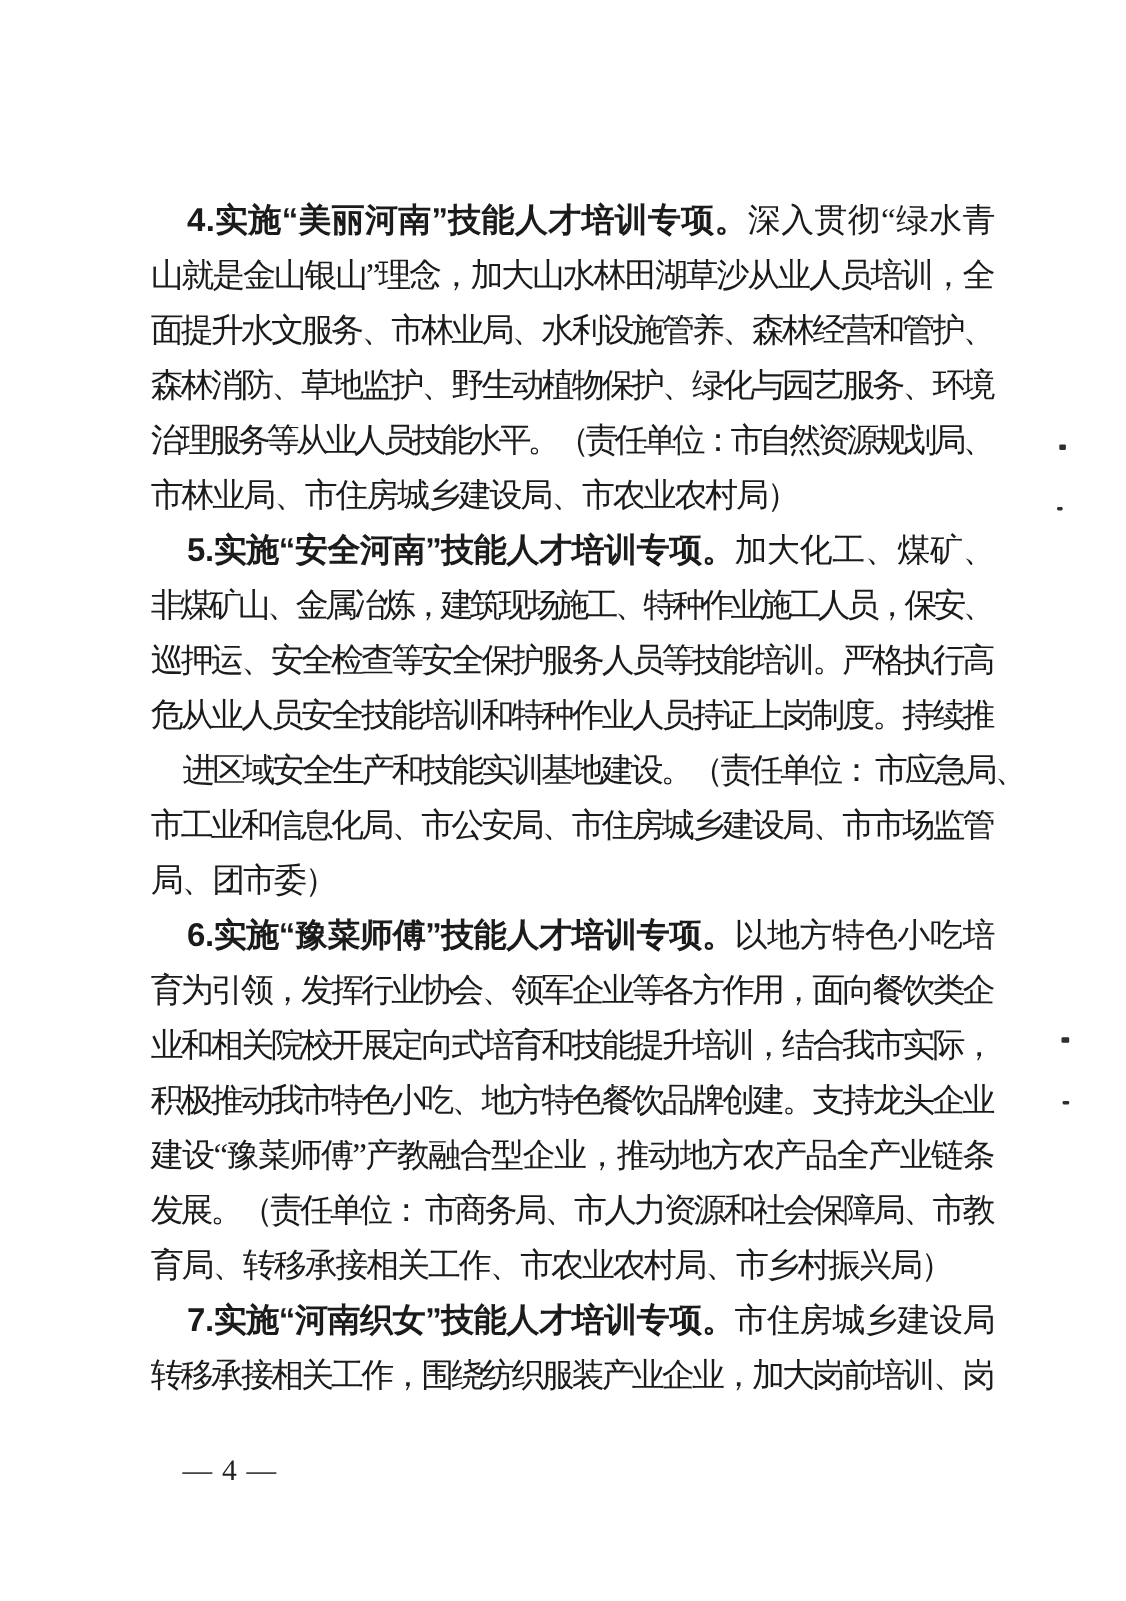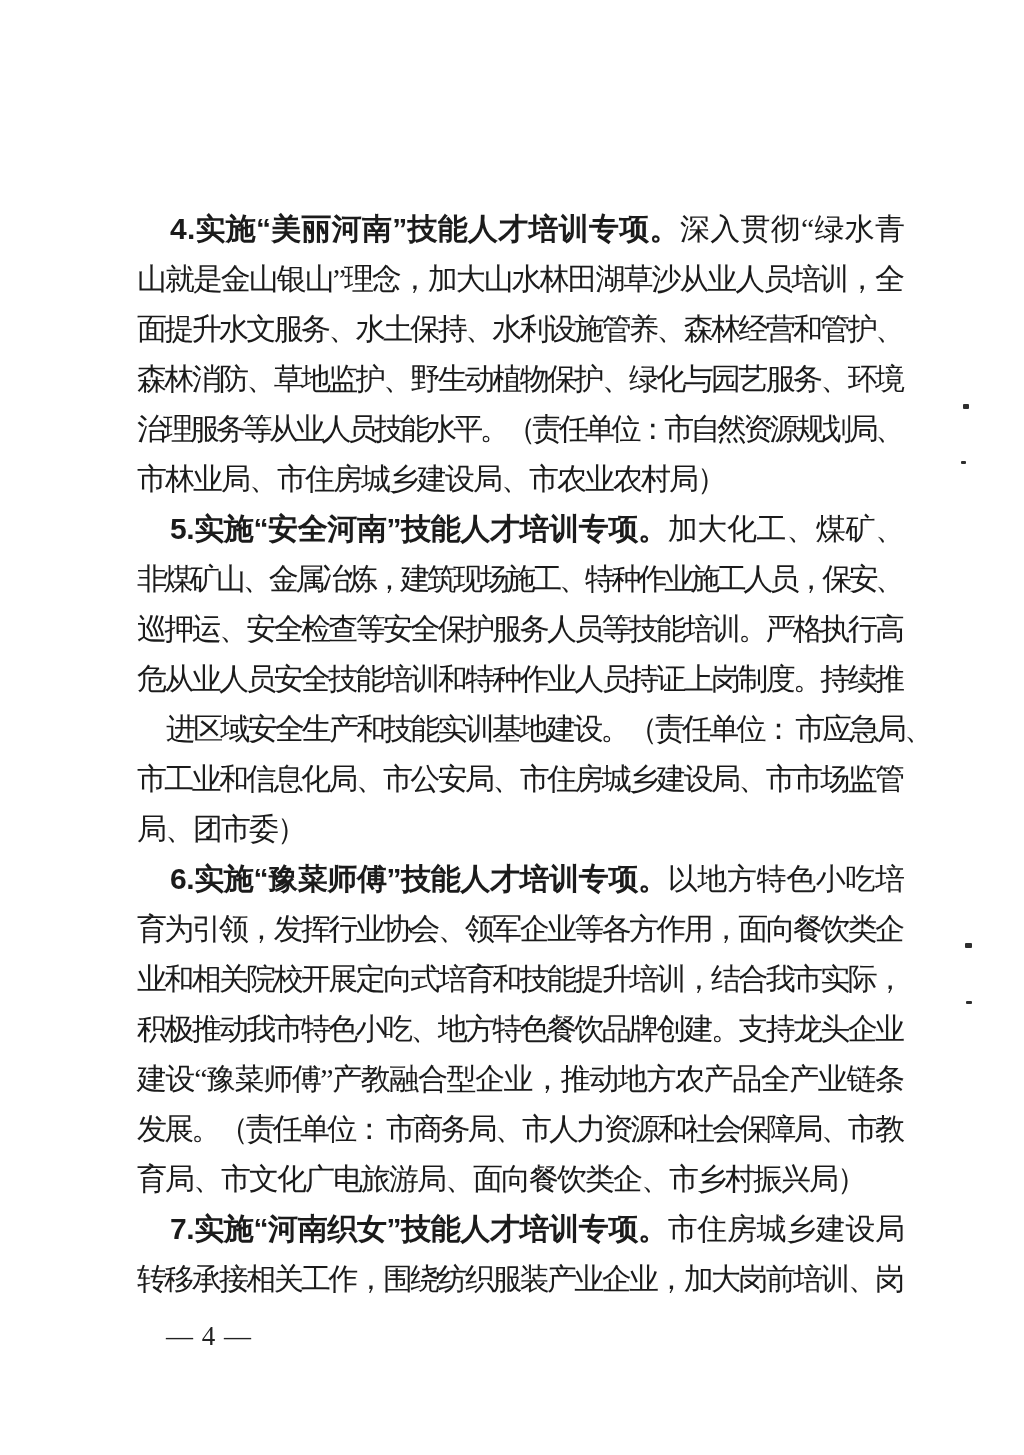--- a/index.html
+++ b/index.html
@@ -11,21 +11,21 @@
   .page {
     position: relative;
     width: 1024px;
     height: 1455px;
     background: #ffffff;
     overflow: hidden;
   }
   .doc {
     position: absolute;
     left: 137px;
-    top: 204px;
+    top: 176px;
     width: 768px;
   }
   .paragraph { }
   .line {
     height: 50px;
     line-height: 50px;
     white-space: nowrap;
     font-size: 30px;
     color: #1b1b1b;
   }
@@ -52,42 +52,42 @@
   }
 </style>
 </head>
 <body>
 
 <div class="page">
   <div class="doc">
       <div class="paragraph">
         <div class="line indent"><span class="inner" style="letter-spacing: 0.255409px;"><span class="seg bold">4.实施“美丽河南”技能人才培训专项。</span><span class="seg">深入贯彻“绿水青</span></span></div>
         <div class="line"><span class="inner" style="letter-spacing: -2.04919px;"><span class="seg">山就是金山银山”理念，加大山水林田湖草沙从业人员培训，全</span></span></div>
-        <div class="line"><span class="inner" style="letter-spacing: -2.66667px;"><span class="seg">面提升水文服务、水土保持、水利设施管养、森林经营和管护、</span></span></div>
+        <div class="line"><span class="inner" style="letter-spacing: -2.66667px;"><span class="seg">面提升水文服务、市林业局、水利设施管养、森林经营和管护、</span></span></div>
         <div class="line"><span class="inner" style="letter-spacing: -2.66667px;"><span class="seg">森林消防、草地监护、野生动植物保护、绿化与园艺服务、环境</span></span></div>
         <div class="line"><span class="inner" style="letter-spacing: -3.64286px;"><span class="seg">治理服务等从业人员技能水平。（责任单位：市自然资源规划局、</span></span></div>
         <div class="line"><span class="inner"><span class="seg">市林业局、市住房城乡建设局、市农业农村局）</span></span></div>
       </div>
       <div class="paragraph">
         <div class="line indent"><span class="inner" style="letter-spacing: -0.385817px; margin-top: 12px;"><span class="seg bold">5.实施“安全河南”技能人才培训专项。</span><span class="seg">加大化工、煤矿、</span></span></div>
         <div class="line"><span class="inner" style="letter-spacing: -3.64286px; text-align: right;"><span class="seg">非煤矿山、金属冶炼，建筑现场施工、特种作业施工人员，保安、</span></span></div>
         <div class="line"><span class="inner" style="letter-spacing: -2.66667px;"><span class="seg">巡押运、安全检查等安全保护服务人员等技能培训。严格执行高</span></span></div>
         <div class="line"><span class="inner" style="letter-spacing: -2.66667px;"><span class="seg">危从业人员安全技能培训和特种作业人员持证上岗制度。持续推</span></span></div>
         <div class="line"><span class="inner" style="letter-spacing: -2.83929px; margin-left: 29px;"><span class="seg">进区域安全生产和技能实训基地建设。（责任单位： 市应急局、</span></span></div>
         <div class="line"><span class="inner" style="letter-spacing: -2.66667px;"><span class="seg">市工业和信息化局、市公安局、市住房城乡建设局、市市场监管</span></span></div>
         <div class="line"><span class="inner"><span class="seg">局、团市委）</span></span></div>
       </div>
       <div class="paragraph">
         <div class="line indent"><span class="inner" style="letter-spacing: -0.385817px;"><span class="seg bold">6.实施“豫菜师傅”技能人才培训专项。</span><span class="seg">以地方特色小吃培</span></span></div>
         <div class="line"><span class="inner" style="letter-spacing: -2.66667px;"><span class="seg">育为引领，发挥行业协会、领军企业等各方作用，面向餐饮类企</span></span></div>
         <div class="line"><span class="inner" style="letter-spacing: -2.66667px;"><span class="seg">业和相关院校开展定向式培育和技能提升培训，结合我市实际，</span></span></div>
         <div class="line"><span class="inner" style="letter-spacing: -2.66667px;"><span class="seg">积极推动我市特色小吃、地方特色餐饮品牌创建。支持龙头企业</span></span></div>
         <div class="line"><span class="inner" style="letter-spacing: -1.43113px;"><span class="seg">建设“豫菜师傅”产教融合型企业，推动地方农产品全产业链条</span></span></div>
         <div class="line"><span class="inner" style="letter-spacing: -2.83929px;"><span class="seg">发展。（责任单位： 市商务局、市人力资源和社会保障局、市教</span></span></div>
-        <div class="line"><span class="inner"><span class="seg">育局、市文化广电旅游局、面向餐饮类企、市乡村振兴局）</span></span></div>
+        <div class="line"><span class="inner"><span class="seg">育局、转移承接相关工作、市农业农村局、市乡村振兴局）</span></span></div>
       </div>
       <div class="paragraph">
         <div class="line indent"><span class="inner" style="letter-spacing: -0.385817px;"><span class="seg bold">7.实施“河南织女”技能人才培训专项。</span><span class="seg">市住房城乡建设局</span></span></div>
         <div class="line"><span class="inner" style="letter-spacing: -2.66667px;"><span class="seg">转移承接相关工作，围绕纺织服装产业企业，加大岗前培训、岗</span></span></div>
       </div>
     </div>
   <div class="footer">— 4 —</div>
 <div class="speck" style="left: 963px; top: 404px; width: 6px; height: 5px;"></div>
     <div class="speck" style="left: 961px; top: 461px; width: 5px; height: 3px;"></div>
     <div class="speck" style="left: 965px; top: 943px; width: 7px; height: 5px;"></div>

